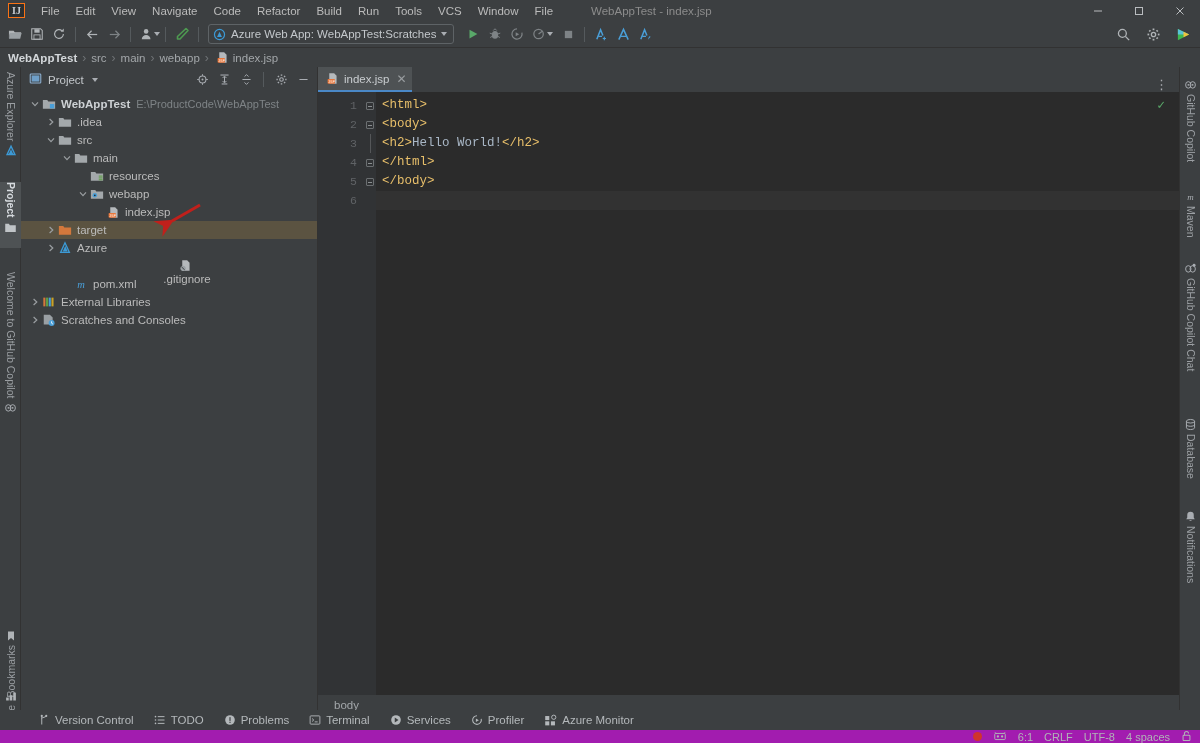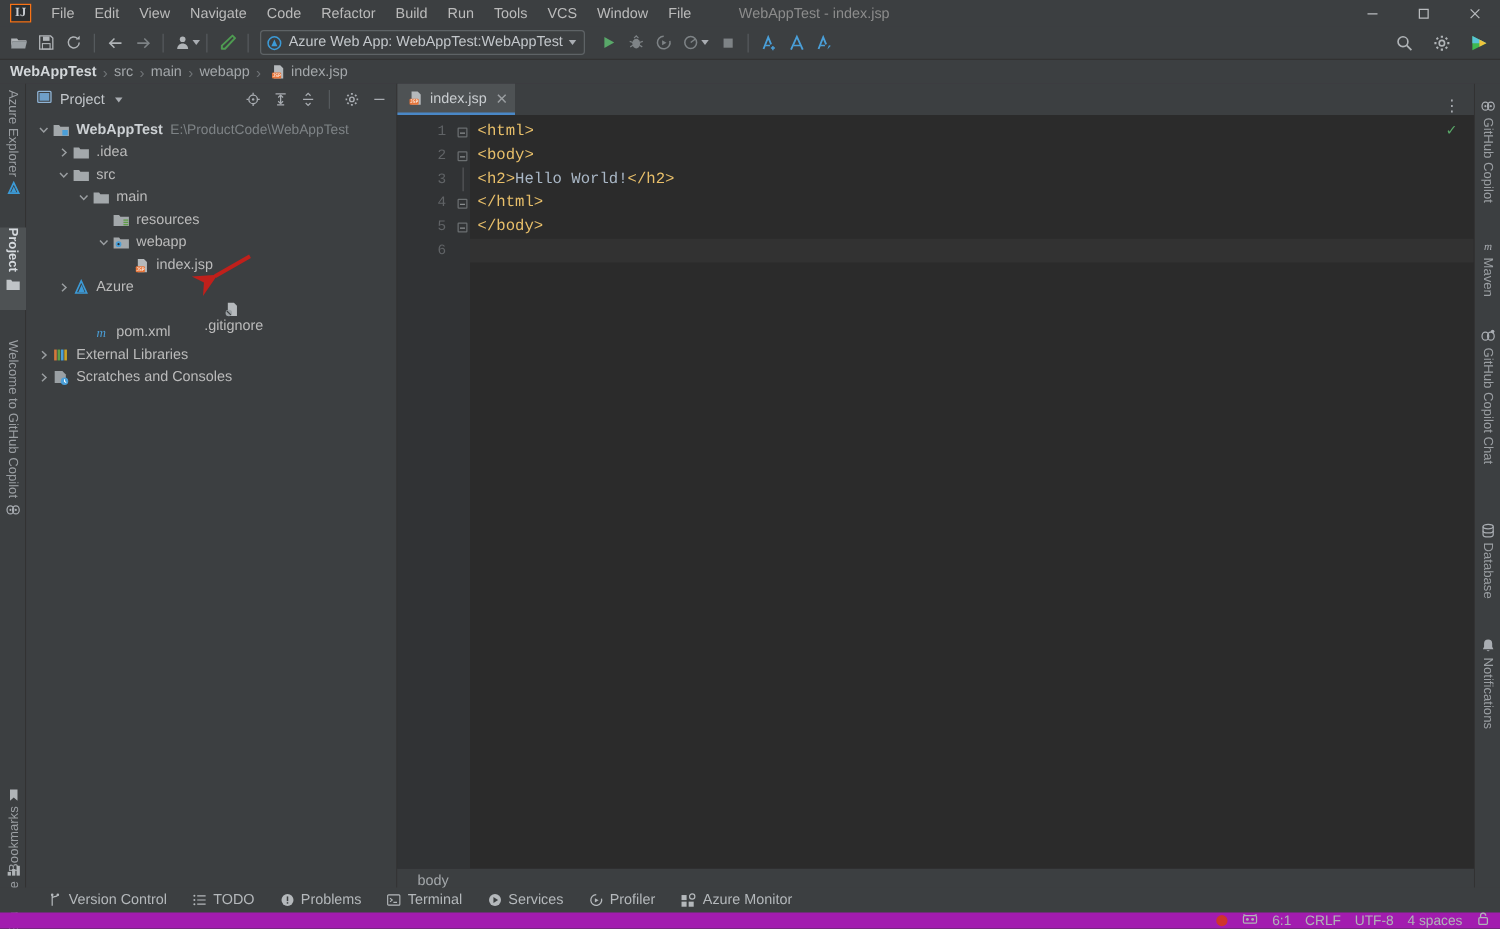--- a/index.html
+++ b/index.html
@@ -275,21 +275,21 @@
       <svg width="16" height="16" viewBox="0 0 16 16">
           <path d="M12 2.5 L14 4.5 L6 13 L3.5 13 L3.5 10.5 Z" fill="none" stroke="#4e9a51" stroke-width="1.6" stroke-linejoin="round"></path>
         </svg>
     </div>
     <div class="tb-sep"></div>
     <div class="runconfig">
       <svg width="13" height="13" viewBox="0 0 16 16">
           <circle cx="8" cy="8" r="6.2" fill="none" stroke="#3c9ad6" stroke-width="1.5"></circle>
           <path d="M8 4.5 L5 11 h6z" fill="#3c9ad6"></path>
         </svg>
-      <span class="runconfig-label">Azure Web App: WebAppTest:WebAppTest</span>
+      <span class="runconfig-label">Azure Web App: WebAppTest:Scratches</span>
       <span class="caret"></span>
     </div>
     <div style="width:8px"></div>
     <div class="tb-icon">
       <svg width="14" height="14" viewBox="0 0 16 16">
           <path d="M4 3 L13 8 L4 13 Z" fill="#59a869"></path>
         </svg>
     </div>
     <div class="tb-icon">
       <svg width="14" height="14" viewBox="0 0 16 16">
@@ -648,20 +648,33 @@
         <div class="trow" style="padding-left: 72px;">
           <span class="tarrow"></span>
           <span class="ticon">
             <svg width="13" height="13" viewBox="0 0 16 16">
               <path d="M4 1.5h6l3 3v10H4z" fill="#b5b9bc"></path>
               <rect x="2" y="8.5" width="9" height="6" rx="1" fill="#e8763a"></rect>
               <text x="6.5" y="13.2" font-size="4.6" fill="#fff" text-anchor="middle" font-family="monospace">JSP</text>
             </svg>
           </span>
           <span class="tlabel">index.jsp</span>
+        </div>
+        <div class="trow sel" style="padding-left: 24px;">
+          <span class="tarrow">
+            <svg width="8" height="8" viewBox="0 0 8 8">
+              <path d="M2.6 1 L5.8 4 L2.6 7" fill="none" stroke="#9a9ea1" stroke-width="1.2"></path>
+            </svg>
+          </span>
+          <span class="ticon">
+            <svg width="14" height="14" viewBox="0 0 16 16">
+              <path d="M1 3.5h5l1.2 1.6H15v8.4H1z" fill="#d3783c"></path>
+            </svg>
+          </span>
+          <span class="tlabel">target</span>
         </div>
         <div class="trow" style="padding-left: 24px;">
           <span class="tarrow">
             <svg width="8" height="8" viewBox="0 0 8 8">
               <path d="M2.6 1 L5.8 4 L2.6 7" fill="none" stroke="#9a9ea1" stroke-width="1.2"></path>
             </svg>
           </span>
           <span class="ticon">
             <svg width="14" height="14" viewBox="0 0 16 16">
               <path d="M8 2 L3 13 H13 Z" fill="none" stroke="#3c9ad6" stroke-width="1.5"></path>

